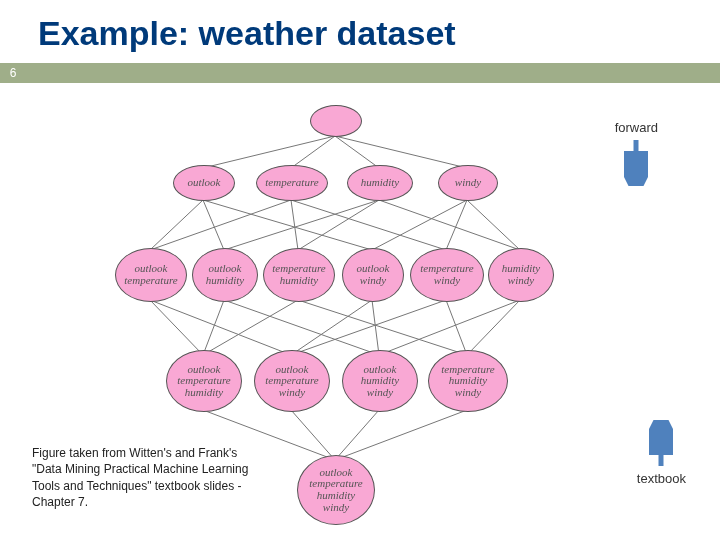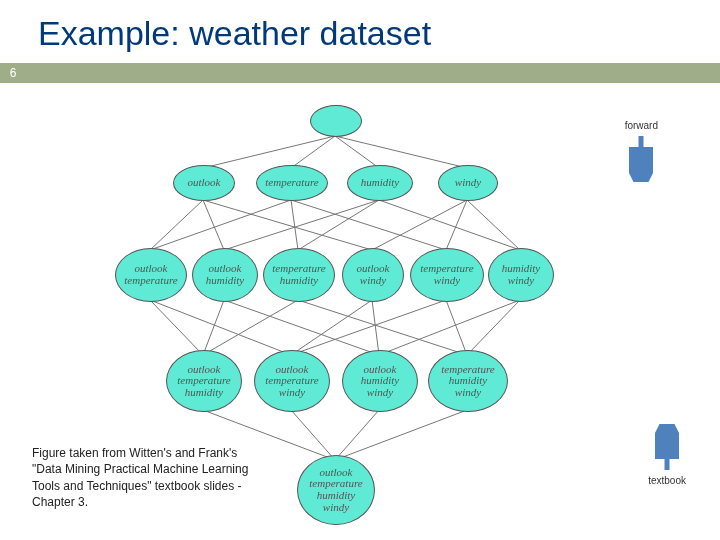--- a/index.html
+++ b/index.html
@@ -8,21 +8,21 @@
     width: 720px;
     height: 540px;
     font-family: Arial, sans-serif;
     background: #fff;
     position: relative;
     overflow: hidden;
   }
   .title {
     color: #003a7a;
     font-size: 34px;
-    font-weight: normal;
+    font-weight: bold;
     padding: 14px 0 10px 38px;
   }
   .band {
     width: 100%;
     height: 20px;
     background: #9fae89;
     position: relative;
   }
   .page-num {
     position: absolute;
@@ -40,21 +40,21 @@
     position: absolute;
     left: 110px;
     top: 100px;
     width: 450px;
     height: 430px;
   }
   .node {
     position: absolute;
     border: 1px solid #555;
     border-radius: 50%;
-    background: #5eead4;
+    background: #f9a8d4;
     display: flex;
     align-items: center;
     justify-content: center;
     text-align: center;
     font-family: 'Times New Roman', serif;
     font-style: italic;
     font-size: 11px;
     line-height: 1.05;
     color: #555;
   }
@@ -63,21 +63,21 @@
     left: 0;
     top: 0;
     width: 450px;
     height: 430px;
   }
   .arrow-group {
     position: absolute;
     display: flex;
     flex-direction: column;
     align-items: center;
-    font-size: 10px;
+    font-size: 13px;
     color: #333;
   }
   .arrow-svg {
     margin-top: 3px;
   }
   .caption {
     position: absolute;
     left: 32px;
     bottom: 30px;
     width: 220px;
@@ -214,13 +214,13 @@
     <defs>
         <marker id="ahB" markerWidth="10" markerHeight="10" refX="5" refY="5" orient="auto">
           <path d="M0,0 L10,5 L0,10 z" fill="#4f81bd"></path>
         </marker>
       </defs>
     <line x1="12" y1="46" x2="12" y2="10" stroke="#4f81bd" stroke-width="5" marker-end="url(#ahB)"></line>
   </svg>
   <span>textbook</span>
 </div>
 
-<div class="caption">Figure taken from Witten's and Frank's "Data Mining Practical Machine Learning Tools and Techniques" textbook slides - Chapter 3.</div>
+<div class="caption">Figure taken from Witten's and Frank's "Data Mining Practical Machine Learning Tools and Techniques" textbook slides - Chapter 7.</div>
 
 </body></html>

